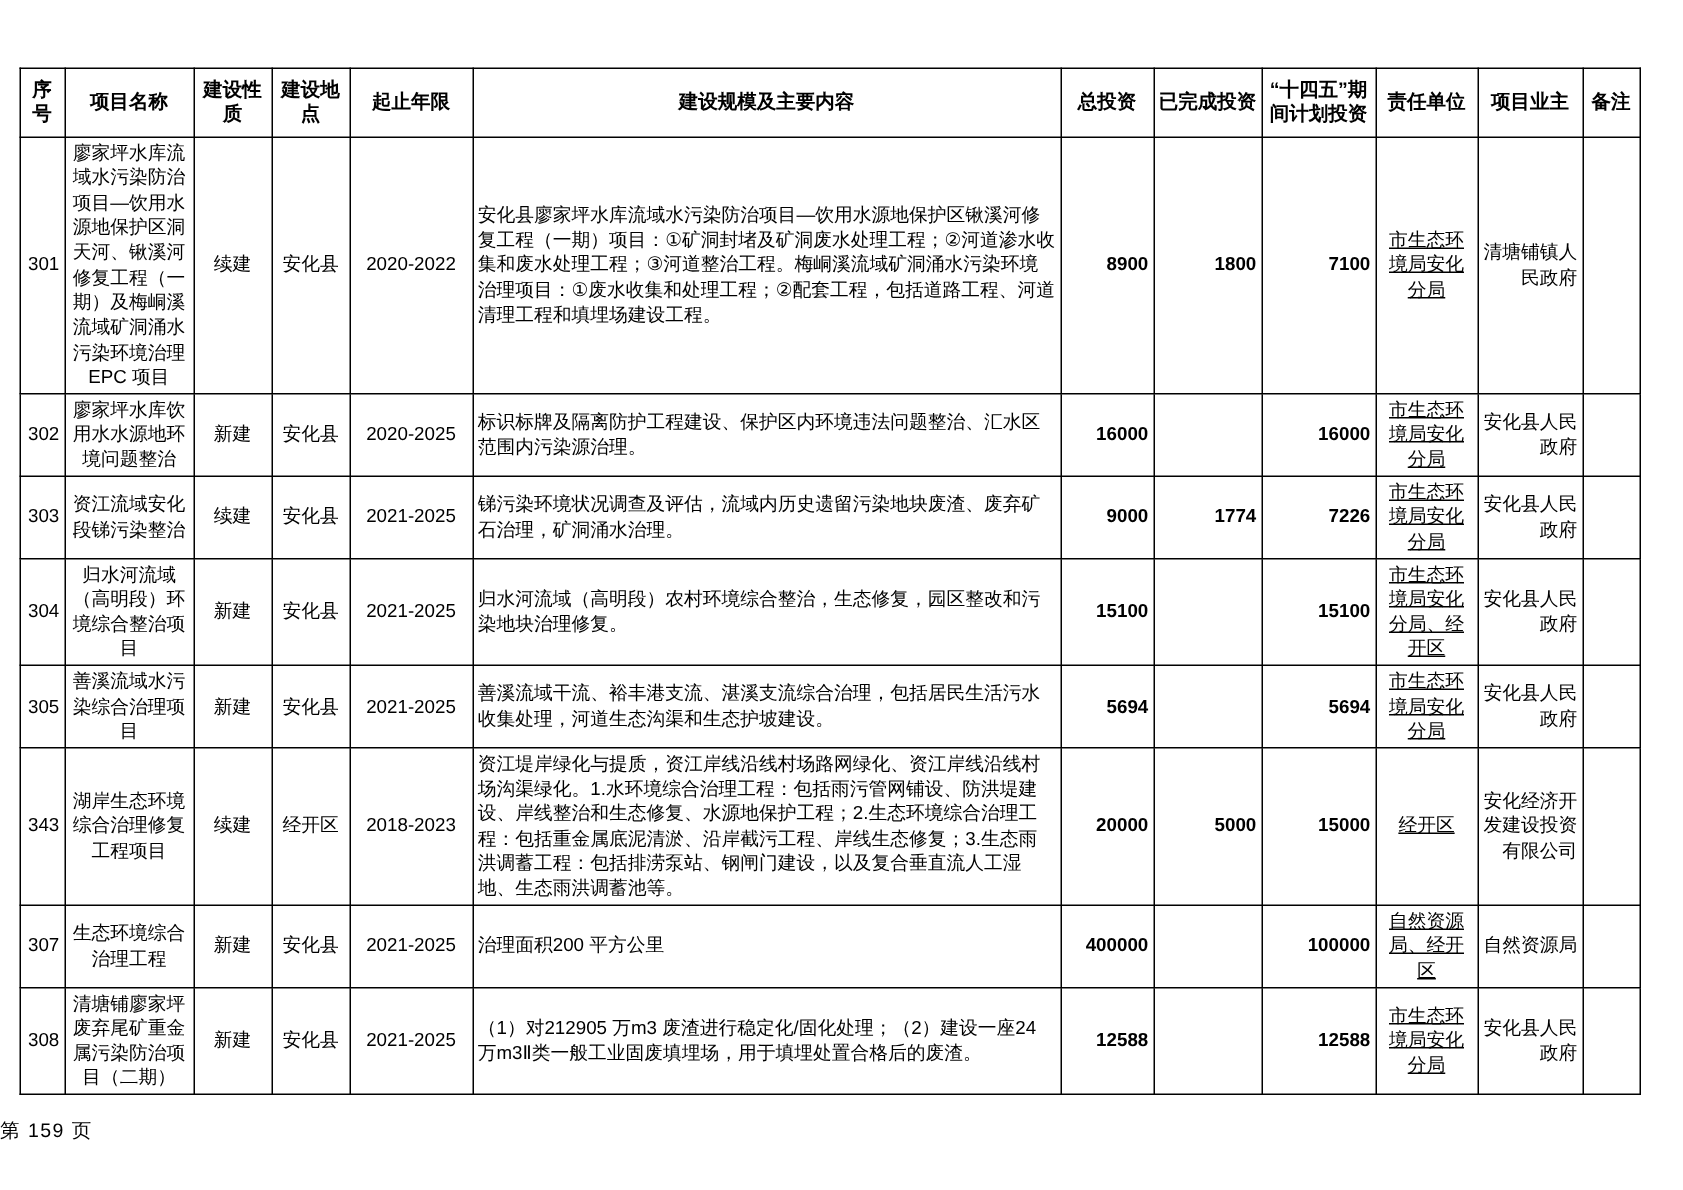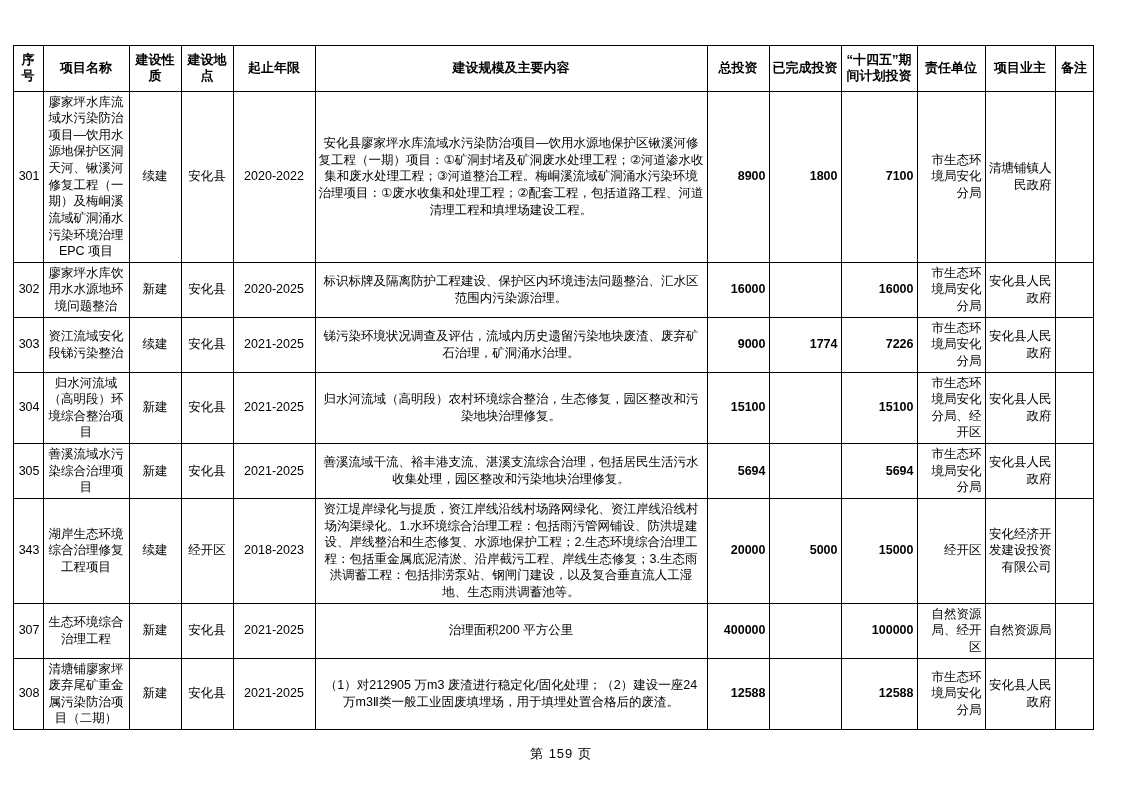--- a/index.html
+++ b/index.html
@@ -53,38 +53,38 @@
   .c-total { width: 62px; text-align: right; padding-right: 6px; }
   .c-done { width: 72px; text-align: right; padding-right: 6px; }
   .c-plan { width: 76px; text-align: right; padding-right: 6px; }
   .c-unit { width: 68px; text-align: center; }
   .c-owner { width: 70px; text-align: center; }
   .c-remark { width: 38px; text-align: center; }
 
   td.idx { text-align: right; }
   td.name { text-align: center; }
   td.ctr { text-align: center; }
-  td.content { text-align: center; margin-top: 32px; }
+  td.content { text-align: left; margin-top: 32px; }
   td.num { text-align: right; padding-right: 6px; font-weight: bold; }
-  td.unit { text-align: right; }
+  td.unit { text-align: center; text-decoration: underline; }
   td.owner { text-align: right; }
   td.remark { text-align: center; }
 
   tr.section td {
     text-align: left;
     padding-left: 26px;
     font-size: 12.5px;
     height: 26px;
   }
   .footer {
     position: absolute;
     left: 0;
     right: 0;
     bottom: 30px;
-    text-align: center;
+    text-align: left;
     font-size: 13px;
     letter-spacing: 1px;
   }
 </style>
 </head>
 <body>
 
 <div class="page">
 
   <table class="main">
@@ -174,21 +174,21 @@
           <td class="unit">市生态环境局安化分局、经开区</td>
           <td class="owner">安化县人民政府</td>
           <td class="remark"></td>
         </tr>
         <tr>
           <td class="idx">305</td>
           <td class="name">善溪流域水污染综合治理项目</td>
           <td class="ctr">新建</td>
           <td class="ctr">安化县</td>
           <td class="ctr">2021-2025</td>
-          <td class="content">善溪流域干流、裕丰港支流、湛溪支流综合治理，包括居民生活污水收集处理，园区整改和污染地块治理修复。</td>
+          <td class="content">善溪流域干流、裕丰港支流、湛溪支流综合治理，包括居民生活污水收集处理，河道生态沟渠和生态护坡建设。</td>
           <td class="num">5694</td>
           <td class="num"></td>
           <td class="num">5694</td>
           <td class="unit">市生态环境局安化分局</td>
           <td class="owner">安化县人民政府</td>
           <td class="remark"></td>
         </tr>
         <tr>
           <td class="idx">343</td>
           <td class="name">湖岸生态环境综合治理修复工程项目</td>

